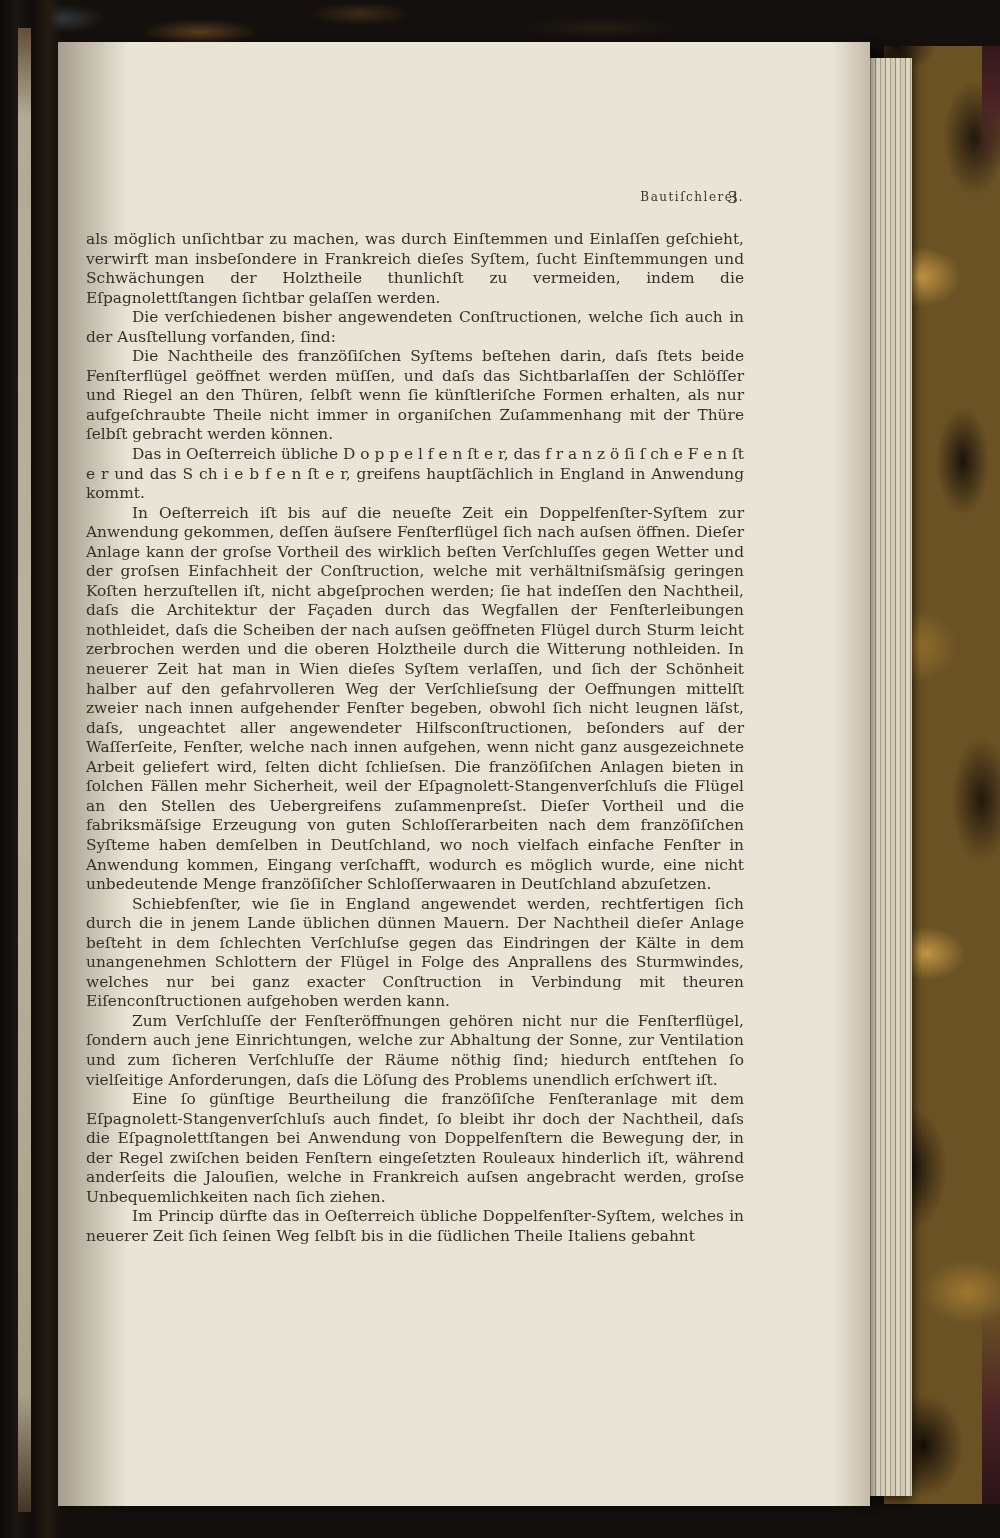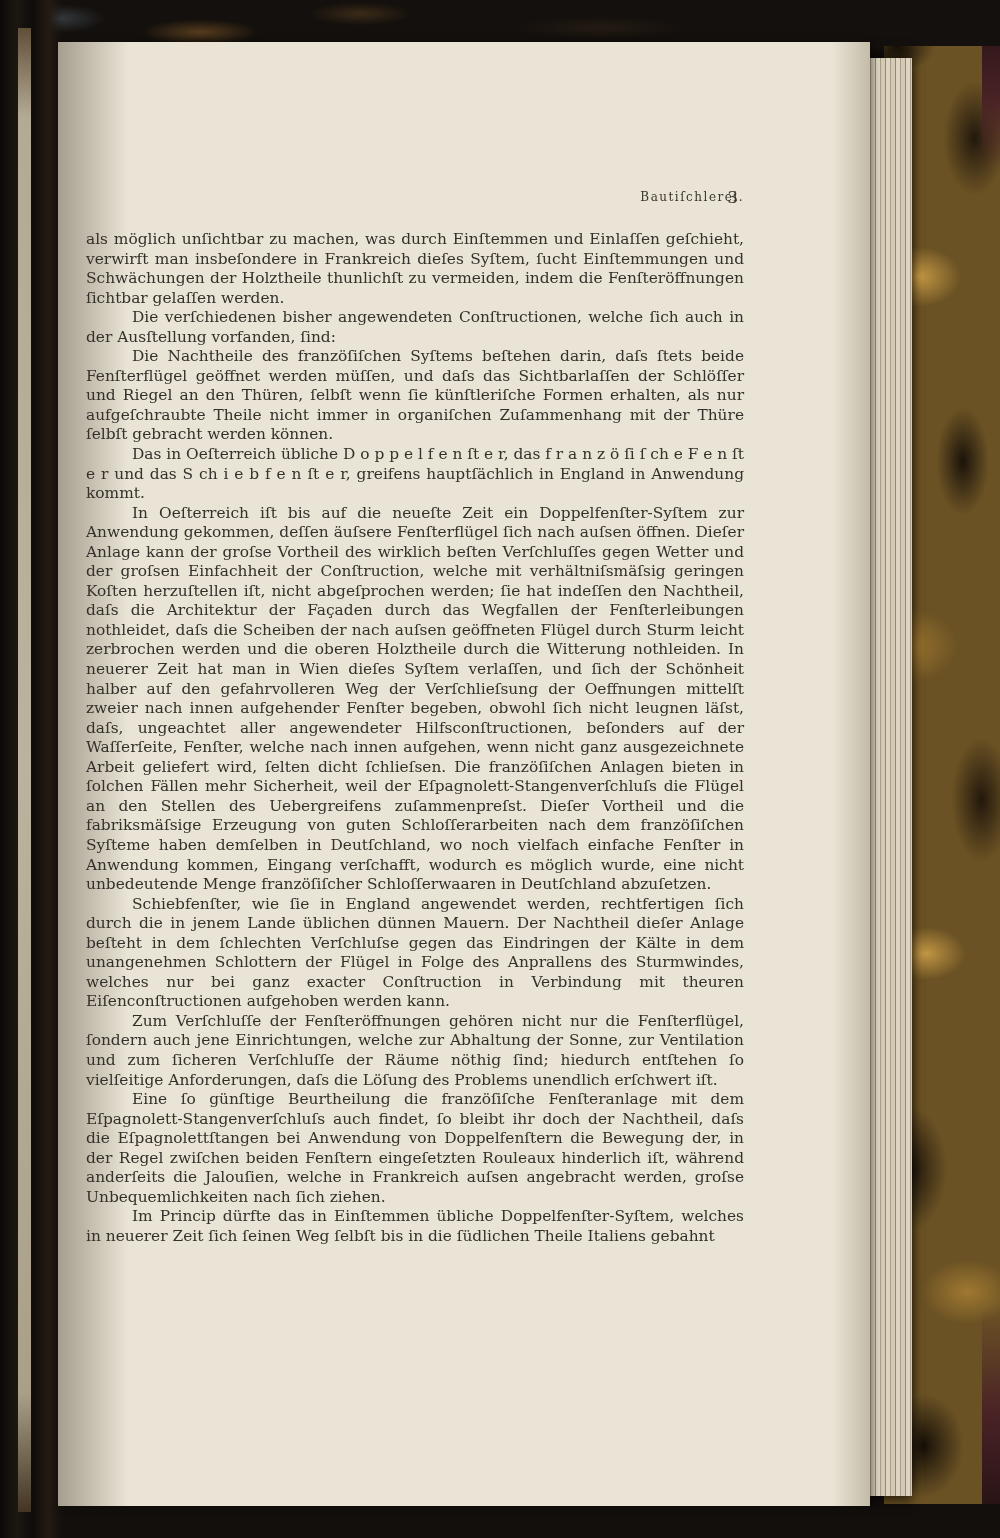--- a/index.html
+++ b/index.html
@@ -129,27 +129,27 @@
 
   <div class="paper">
     <div class="text-block">
 
       <div class="running-head">
         <div class="head-title">Bautiſchlerei.</div>
         <div class="head-page-number">3</div>
       </div>
 
       <div class="body-copy">
-        <p class="para">als möglich unſichtbar zu machen, was durch Einſtemmen und Einlaſſen geſchieht, verwirft man insbeſondere in Frankreich dieſes Syſtem, ſucht Einſtemmungen und Schwächungen der Holztheile thunlichſt zu vermeiden, indem die Fenſteröffnungen ſichtbar gelaſſen werden.</p>
+        <p class="para">als möglich unſichtbar zu machen, was durch Einſtemmen und Einlaſſen geſchieht, verwirft man insbeſondere in Frankreich dieſes Syſtem, ſucht Einſtemmungen und Schwächungen der Holztheile thunlichſt zu vermeiden, indem die Eſpagnolettſtangen ſichtbar gelaſſen werden.</p>
         <p class="para indent">Die verſchiedenen bisher angewendeten Conſtructionen, welche ſich auch in der Ausſtellung vorfanden, ſind:</p>
         <p class="para indent">Die Nachtheile des franzöſiſchen Syſtems beſtehen darin, daſs ſtets beide Fenſterflügel geöffnet werden müſſen, und daſs das Sichtbarlaſſen der Schlöſſer und Riegel an den Thüren, ſelbſt wenn ſie künſtleriſche Formen erhalten, als nur aufgeſchraubte Theile nicht immer in organiſchen Zuſammenhang mit der Thüre ſelbſt gebracht werden können.</p>
         <p class="para indent">Das in Oeſterreich übliche D o p p e l f e n ſt e r, das f r a n z ö ſi ſ ch e  F e n ſt e r und das S ch i e b f e n ſt e r, greifens hauptſächlich in England in Anwendung kommt.</p>
         <p class="para indent">In Oeſterreich iſt bis auf die neueſte Zeit ein Doppelfenſter-Syſtem zur Anwendung gekommen, deſſen äuſsere Fenſterflügel ſich nach auſsen öffnen. Dieſer Anlage kann der groſse Vortheil des wirklich beſten Verſchluſſes gegen Wetter und der groſsen Einfachheit der Conſtruction, welche mit verhältniſs­mäſsig geringen Koſten herzuſtellen iſt, nicht abgeſprochen werden; ſie hat indeſſen den Nachtheil, daſs die Architektur der Façaden durch das Wegfallen der Fenſterleibungen nothleidet, daſs die Scheiben der nach auſsen geöffneten Flügel durch Sturm leicht zerbrochen werden und die oberen Holztheile durch die Witterung nothleiden. In neuerer Zeit hat man in Wien dieſes Syſtem verlaſſen, und ſich der Schönheit halber auf den gefahrvolleren Weg der Verſchlieſsung der Oeffnungen mittelſt zweier nach innen aufgehender Fenſter begeben, obwohl ſich nicht leugnen läſst, daſs, ungeachtet aller angewendeter Hilfsconſtructionen, beſonders auf der Waſſerſeite, Fenſter, welche nach innen aufgehen, wenn nicht ganz ausgezeichnete Arbeit geliefert wird, ſelten dicht ſchlieſsen. Die franzöſiſchen Anlagen bieten in ſolchen Fällen mehr Sicherheit, weil der Eſpagnolett-Stangenverſchluſs die Flügel an den Stellen des Ueber­greifens zuſammenpreſst. Dieſer Vortheil und die fabriksmäſsige Erzeugung von guten Schloſſerarbeiten nach dem franzöſiſchen Syſteme haben demſelben in Deutſchland, wo noch vielfach einfache Fenſter in Anwendung kommen, Eingang verſchafft, wodurch es möglich wurde, eine nicht unbedeutende Menge franzöſiſcher Schloſſerwaaren in Deutſchland abzuſetzen.</p>
         <p class="para indent">Schiebfenſter, wie ſie in England angewendet werden, rechtfertigen ſich durch die in jenem Lande üblichen dünnen Mauern. Der Nachtheil dieſer Anlage beſteht in dem ſchlechten Verſchluſse gegen das Eindringen der Kälte in dem unangenehmen Schlottern der Flügel in Folge des Anprallens des Sturmwindes, welches nur bei ganz exacter Conſtruction in Verbindung mit theuren Eiſenconſtructionen aufgehoben werden kann.</p>
         <p class="para indent">Zum Verſchluſſe der Fenſteröffnungen gehören nicht nur die Fenſter­flügel, ſondern auch jene Einrichtungen, welche zur Abhaltung der Sonne, zur Ventilation und zum ſicheren Verſchluſſe der Räume nöthig ſind; hiedurch ent­ſtehen ſo vielſeitige Anforderungen, daſs die Löſung des Problems unendlich erſchwert iſt.</p>
         <p class="para indent">Eine ſo günſtige Beurtheilung die franzöſiſche Fenſteranlage mit dem Eſpagnolett-Stangenverſchluſs auch findet, ſo bleibt ihr doch der Nachtheil, daſs die Eſpagnolettſtangen bei Anwendung von Doppelfenſtern die Bewegung der, in der Regel zwiſchen beiden Fenſtern eingeſetzten Rouleaux hinderlich iſt, während anderſeits die Jalouſien, welche in Frankreich auſsen angebracht werden, groſse Unbequemlichkeiten nach ſich ziehen.</p>
-        <p class="para indent">Im Princip dürfte das in Einſtemmen übliche Doppelfenſter-Syſtem, welches in neuerer Zeit ſich ſeinen Weg ſelbſt bis in die ſüdlichen Theile Italiens gebahnt</p>
+        <p class="para indent">Im Princip dürfte das in Oeſterreich übliche Doppelfenſter-Syſtem, welches in neuerer Zeit ſich ſeinen Weg ſelbſt bis in die ſüdlichen Theile Italiens gebahnt</p>
       </div>
 
     </div>
   </div>
 
 </div>
 
 </body></html>

